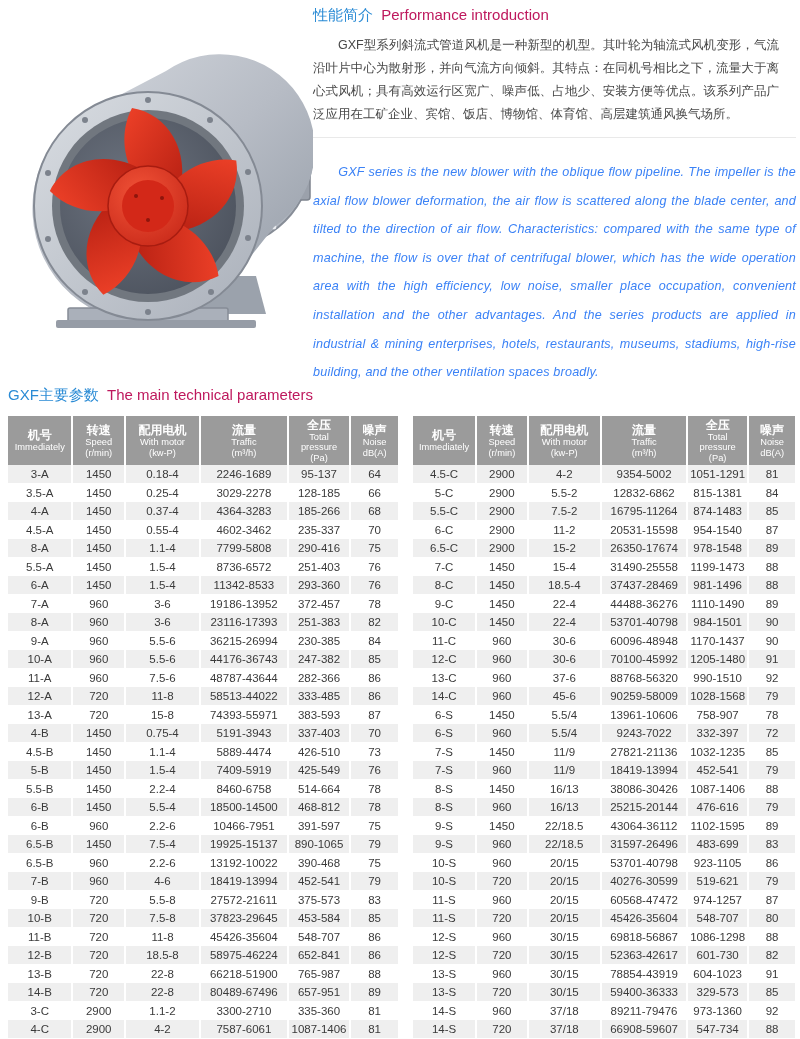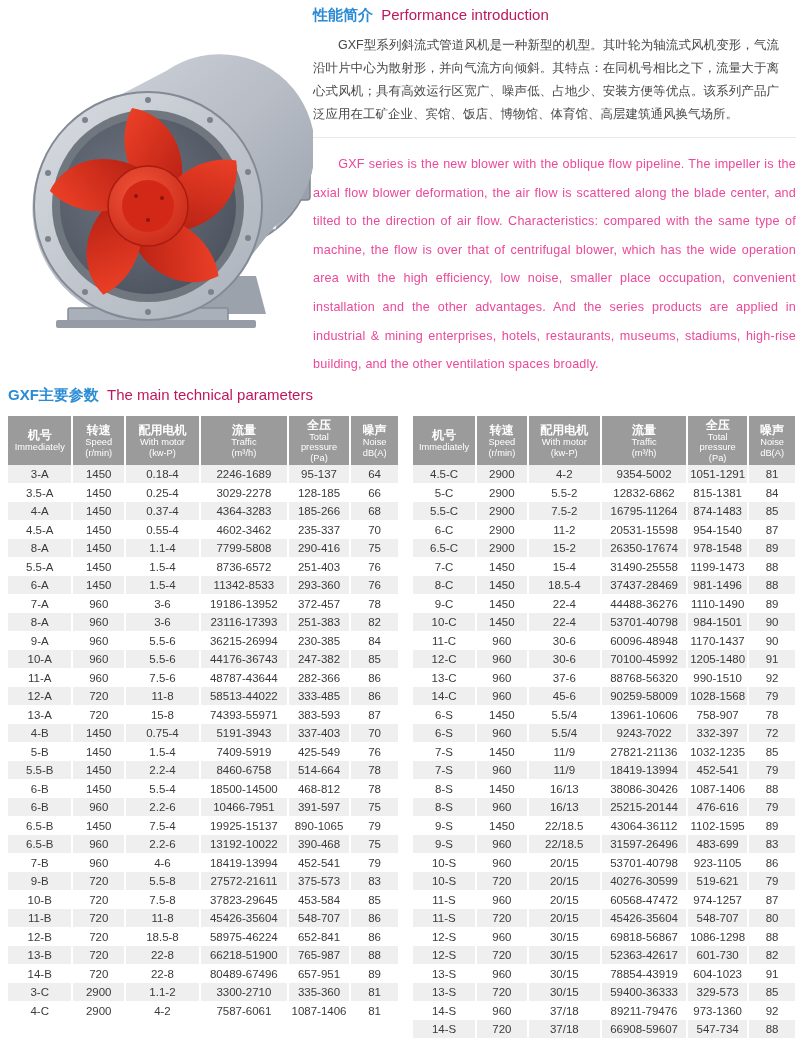--- a/index.html
+++ b/index.html
@@ -6,30 +6,30 @@
   body{
     width:800px;height:1039px;overflow:hidden;position:relative;
     background:#ffffff;
     font-family:"Liberation Sans","DejaVu Sans",sans-serif;
     -webkit-font-smoothing:antialiased;
   }
   
   .intro-image{position:absolute;left:8px;top:38px;width:305px;height:305px;}
   .intro-text{position:absolute;left:313px;top:4px;width:483px;}
   .section-title{font-size:15px;line-height:22px;margin:0 0 6px 0;}
-  .section-title .zh{color:#2a8bd5;font-weight:bold;}
+  .section-title .zh{color:#2a8bd5;font-weight:normal;}
   .section-title .en{color:#be185d;font-weight:400;margin-left:4px;margin-top:19px;}
   .para-zh{
     font-size:12.5px;line-height:23px;color:#474747;text-align:justify;
     text-indent:2em;margin:8px 17px 0 0;
   }
   .divider{border:none;border-top:1px solid #e9e9e9;margin:11px 0 0 0;}
   .para-en{
-    font-size:12.6px;line-height:28.6px;color:#ec4899;text-align:justify;
-    text-indent:2em;margin:12px 0 0 0;letter-spacing:.2px;
+    font-size:12.6px;line-height:28.6px;color:#3b82f6;text-align:justify;
+    text-indent:2em;margin:20px 0 0 0;letter-spacing:.2px;font-style:italic;
   }
   
   .params{position:absolute;left:8px;top:384px;width:787px;}
   .params .section-title{margin-bottom:10px;}
   .tables{display:flex;gap:15px;align-items:flex-start;}
   .spec-table{border-collapse:collapse;table-layout:fixed;}
   .spec-table.left{width:390px;}
   .spec-table.right{width:382px;}
   .spec-table th{
     background:#9b9b9b;color:#ffffff;border-right:2px solid #ffffff;
@@ -300,20 +300,28 @@
           </tr>
           <tr>
             <td>4-B</td>
             <td>1450</td>
             <td>0.75-4</td>
             <td>5191-3943</td>
             <td>337-403</td>
             <td>70</td>
           </tr>
           <tr>
+            <td>4.5-B</td>
+            <td>1450</td>
+            <td>1.1-4</td>
+            <td>5889-4474</td>
+            <td>426-510</td>
+            <td>73</td>
+          </tr>
+          <tr>
             <td>5-B</td>
             <td>1450</td>
             <td>1.5-4</td>
             <td>7409-5919</td>
             <td>425-549</td>
             <td>76</td>
           </tr>
           <tr>
             <td>5.5-B</td>
             <td>1450</td>

